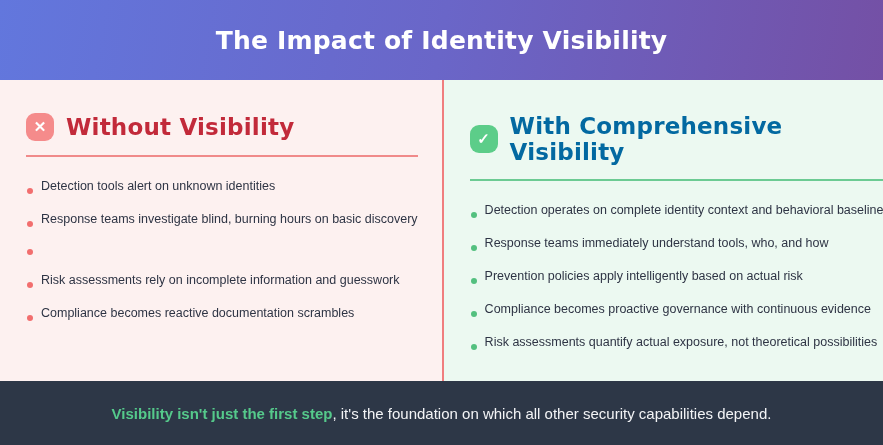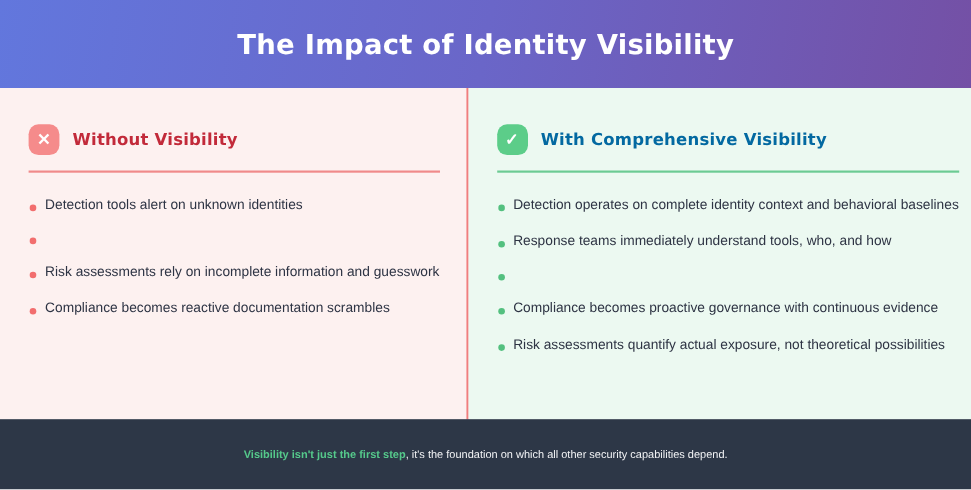--- a/index.html
+++ b/index.html
@@ -63,21 +63,21 @@
     color: #ffffff;
     font-size: 15px;
     font-weight: 700;
     flex: 0 0 auto;
   }
   .icon-x     { background: #f58b8b; }
   .icon-check { background: #5ccd89; }
 
   .panel-title {
     font-family: "DejaVu Sans", "Liberation Sans", sans-serif;
-    font-size: 15px;
+    font-size: 23px;
     font-weight: 700;
     letter-spacing: 0.2px;
   }
   .title-red   { color: #c22a3a; }
   .title-green { color: #0369a1; }
 
   .panel-separator {
     height: 2px;
     border: none;
     margin: 14px 0 0 0;
@@ -88,21 +88,21 @@
   .bullet-list {
     list-style: none;
     margin: 22px 0 0 0;
     padding: 0;
     display: flex;
     flex-direction: column;
     gap: 18px;
   }
   .bullet-item {
     display: flex;
-    align-items: center;
+    align-items: flex-end;
     font-size: 12.5px;
     line-height: 15px;
     white-space: nowrap;
     color: #2e3444;
   }
   .bullet-dot {
     width: 6px;
     height: 6px;
     border-radius: 50%;
     margin: 4px 8px 0 1px;
@@ -113,21 +113,21 @@
 
   
   .footer {
     height: 64px;
     background: #2d3747;
     display: flex;
     align-items: center;
     justify-content: center;
   }
   .footer-text {
-    font-size: 10px;
+    font-size: 15px;
     color: #f3f4f6;
     white-space: nowrap;
   }
   .footer-highlight {
     color: #55c98b;
     font-weight: 700;
   }
 </style>
 </head>
 <body>
@@ -146,20 +146,24 @@
         <div class="panel-title title-red">Without Visibility</div>
       </div>
       <hr class="panel-separator sep-red">
       <ul class="bullet-list">
         <li class="bullet-item">
           <span class="bullet-dot dot-red"></span>
           <span>Detection tools alert on unknown identities</span>
         </li>
         <li class="bullet-item">
           <span class="bullet-dot dot-red"></span>
+          <span>Response teams investigate blind, burning hours on basic discovery</span>
+        </li>
+        <li class="bullet-item">
+          <span class="bullet-dot dot-red"></span>
         </li>
         <li class="bullet-item">
           <span class="bullet-dot dot-red"></span>
           <span>Risk assessments rely on incomplete information and guesswork</span>
         </li>
         <li class="bullet-item">
           <span class="bullet-dot dot-red"></span>
           <span>Compliance becomes reactive documentation scrambles</span>
         </li>
       </ul>
@@ -177,20 +181,21 @@
         <li class="bullet-item">
           <span class="bullet-dot dot-green"></span>
           <span>Detection operates on complete identity context and behavioral baselines</span>
         </li>
         <li class="bullet-item">
           <span class="bullet-dot dot-green"></span>
           <span>Response teams immediately understand tools, who, and how</span>
         </li>
         <li class="bullet-item">
           <span class="bullet-dot dot-green"></span>
+          <span>Prevention policies apply intelligently based on actual risk</span>
         </li>
         <li class="bullet-item">
           <span class="bullet-dot dot-green"></span>
           <span>Compliance becomes proactive governance with continuous evidence</span>
         </li>
         <li class="bullet-item">
           <span class="bullet-dot dot-green"></span>
           <span>Risk assessments quantify actual exposure, not theoretical possibilities</span>
         </li>
       </ul>

